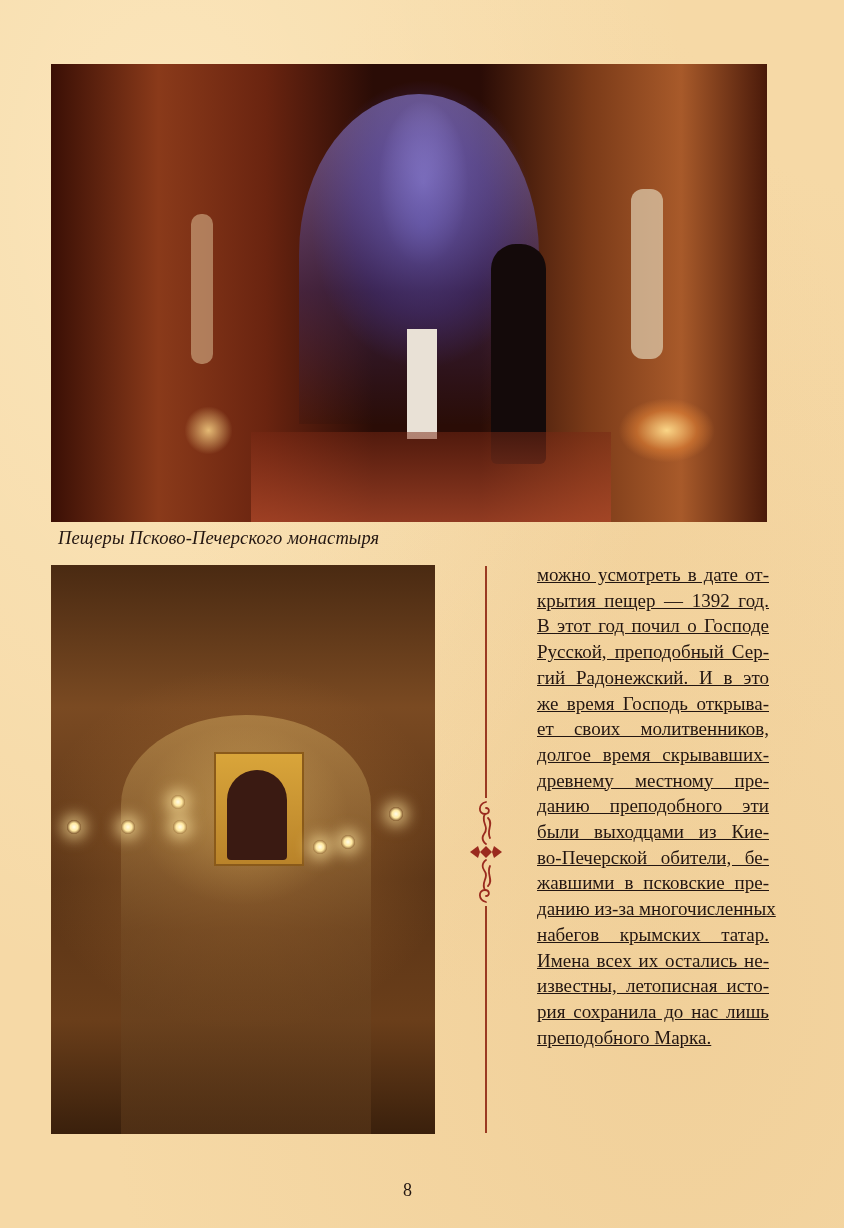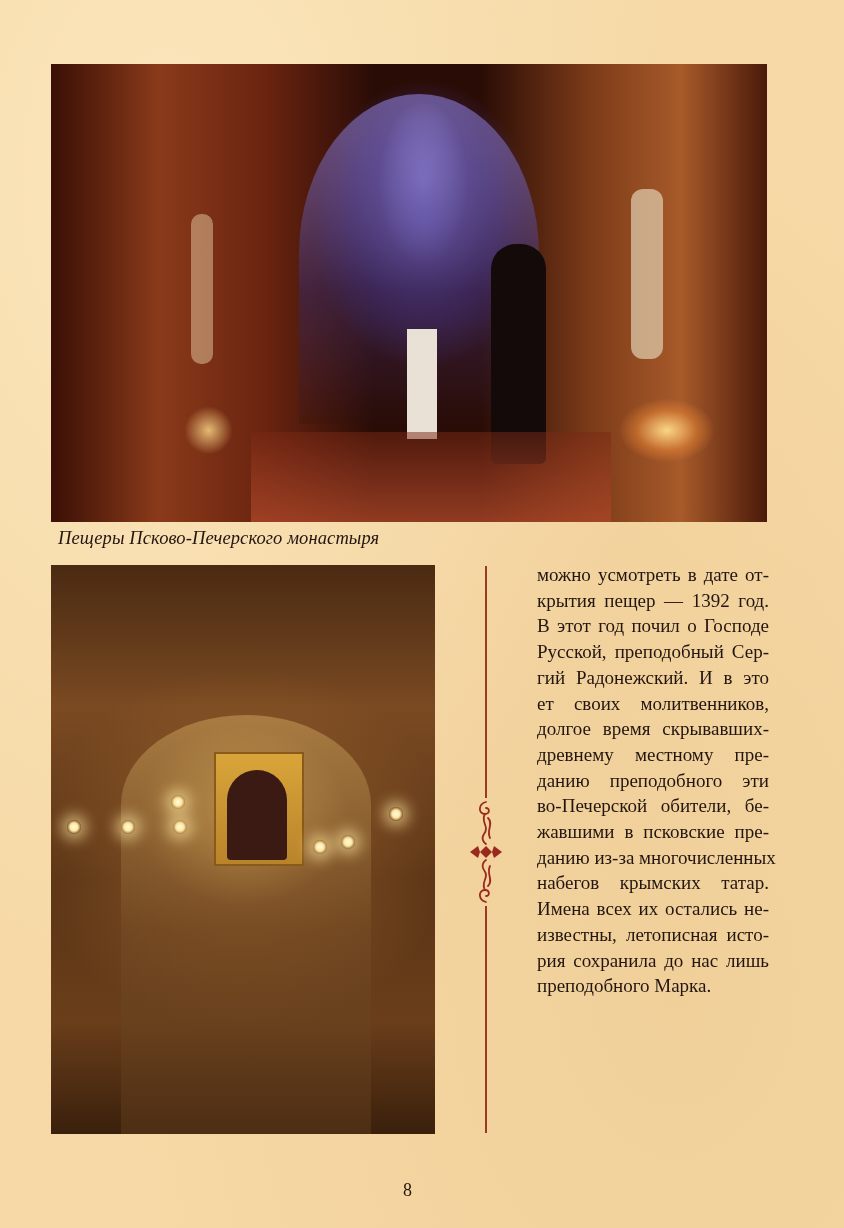--- a/index.html
+++ b/index.html
@@ -63,21 +63,21 @@
   }
   .rule {
     position: absolute; left: 485px; width: 2px; background: #9a3a22;
   }
   .rule-top { top: 566px; height: 232px; }
   .rule-bottom { top: 906px; height: 227px; }
   .ornament { position: absolute; left: 468px; top: 800px; width: 36px; height: 104px; }
 
   .body-text {
     position: absolute; left: 537px; top: 562px; width: 232px;
-    font-size: 19px; line-height: 25.7px; color: #231611; text-align: justify;
+    font-size: 19px; line-height: 25.7px; color: #231611; text-align: justify; text-decoration: underline;
   }
   .body-text .line { display: block; white-space: nowrap; text-align-last: justify; }
   .body-text .line.last { text-align-last: left; }
   .page-number { position: absolute; left: 403px; top: 1180px; font-size: 18px; color: #231611; }
 </style>
 </head>
 <body>
 
 <div class="photo photo-top">
   <div class="arch"></div>
@@ -120,24 +120,26 @@
   </g>
 </svg>
 <div class="rule rule-bottom"></div>
 
 <div class="body-text">
   <span class="line">можно усмотреть в дате от-</span>
   <span class="line">крытия пещер — 1392 год.</span>
   <span class="line">В этот год почил о Господе</span>
   <span class="line">Русской, преподобный Сер-</span>
   <span class="line">гий Радонежский. И в это</span>
+  <span class="line">же время Господь открыва-</span>
   <span class="line">ет своих молитвенников,</span>
   <span class="line">долгое время скрывавших-</span>
   <span class="line">древнему местному пре-</span>
   <span class="line">данию преподобного эти</span>
+  <span class="line">были выходцами из Кие-</span>
   <span class="line">во-Печерской обители, бе-</span>
   <span class="line">жавшими в псковские пре-</span>
   <span class="line">данию из-за многочисленных</span>
   <span class="line">набегов крымских татар.</span>
   <span class="line">Имена всех их остались не-</span>
   <span class="line">известны, летописная исто-</span>
   <span class="line">рия сохранила до нас лишь</span>
   <span class="line last">преподобного Марка.</span>
 </div>
 

